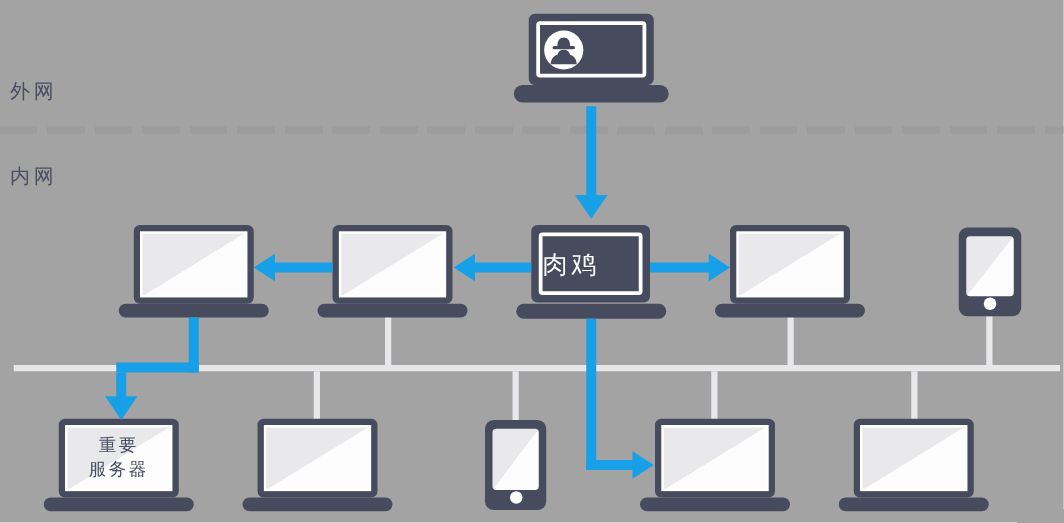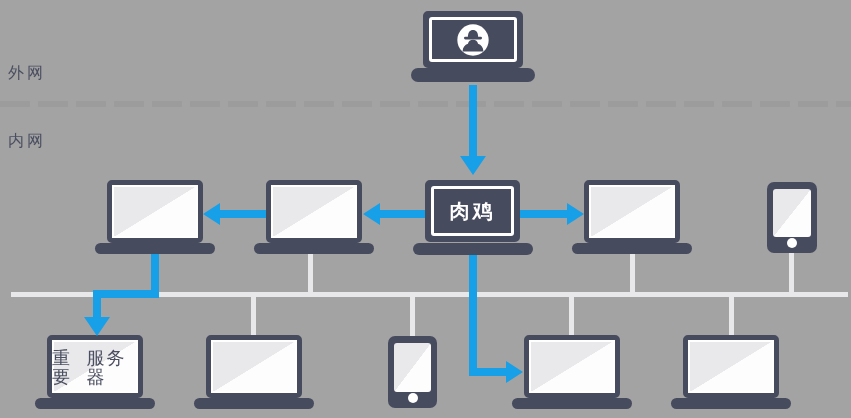--- a/index.html
+++ b/index.html
@@ -17,29 +17,29 @@
   .connector{position:absolute;background:#e8e8eb;}
   
   .screen{
     position:absolute;border:5px solid #474b5e;border-radius:5px;
     background:linear-gradient(to top left,#fdfdfe 49.6%,#e9e9ec 50%);
     box-shadow:inset 0 0 0 2px #fff;box-sizing:border-box;
   }
   .screen.dark{background:#474b5e;box-shadow:none;}
   .screen .inner{
     position:absolute;inset:1px;border:3px solid #fff;border-radius:3px;
-    display:flex;align-items:center;justify-content:center;font-weight:bold;
+    display:flex;align-items:center;
   }
   .base{position:absolute;background:#474b5e;border-radius:7px;}
   .screen-text{
     color:#fff;font-size:20px;letter-spacing:3px;line-height:1;
   }
   .server-text{
-    position:absolute;inset:0;display:flex;flex-direction:row;align-items:center;
-    justify-content:center;color:#4a4e60;font-size:18px;line-height:19px;letter-spacing:2px;
+    position:absolute;inset:0;display:flex;flex-direction:column;align-items:center;
+    justify-content:center;color:#4a4e60;font-size:14px;line-height:19px;letter-spacing:2px;
   }
   
   .slate{position:absolute;background:#474b5e;border-radius:7px;}
   .slate .tscreen{
     position:absolute;left:6px;right:6px;top:7px;border-radius:3px;
     background:linear-gradient(to top left,#fdfdfe 49.6%,#e9e9ec 50%);
   }
   .slate .home{
     position:absolute;left:50%;width:10px;height:10px;margin-left:-5px;
     border-radius:50%;background:#fff;bottom:5px;

